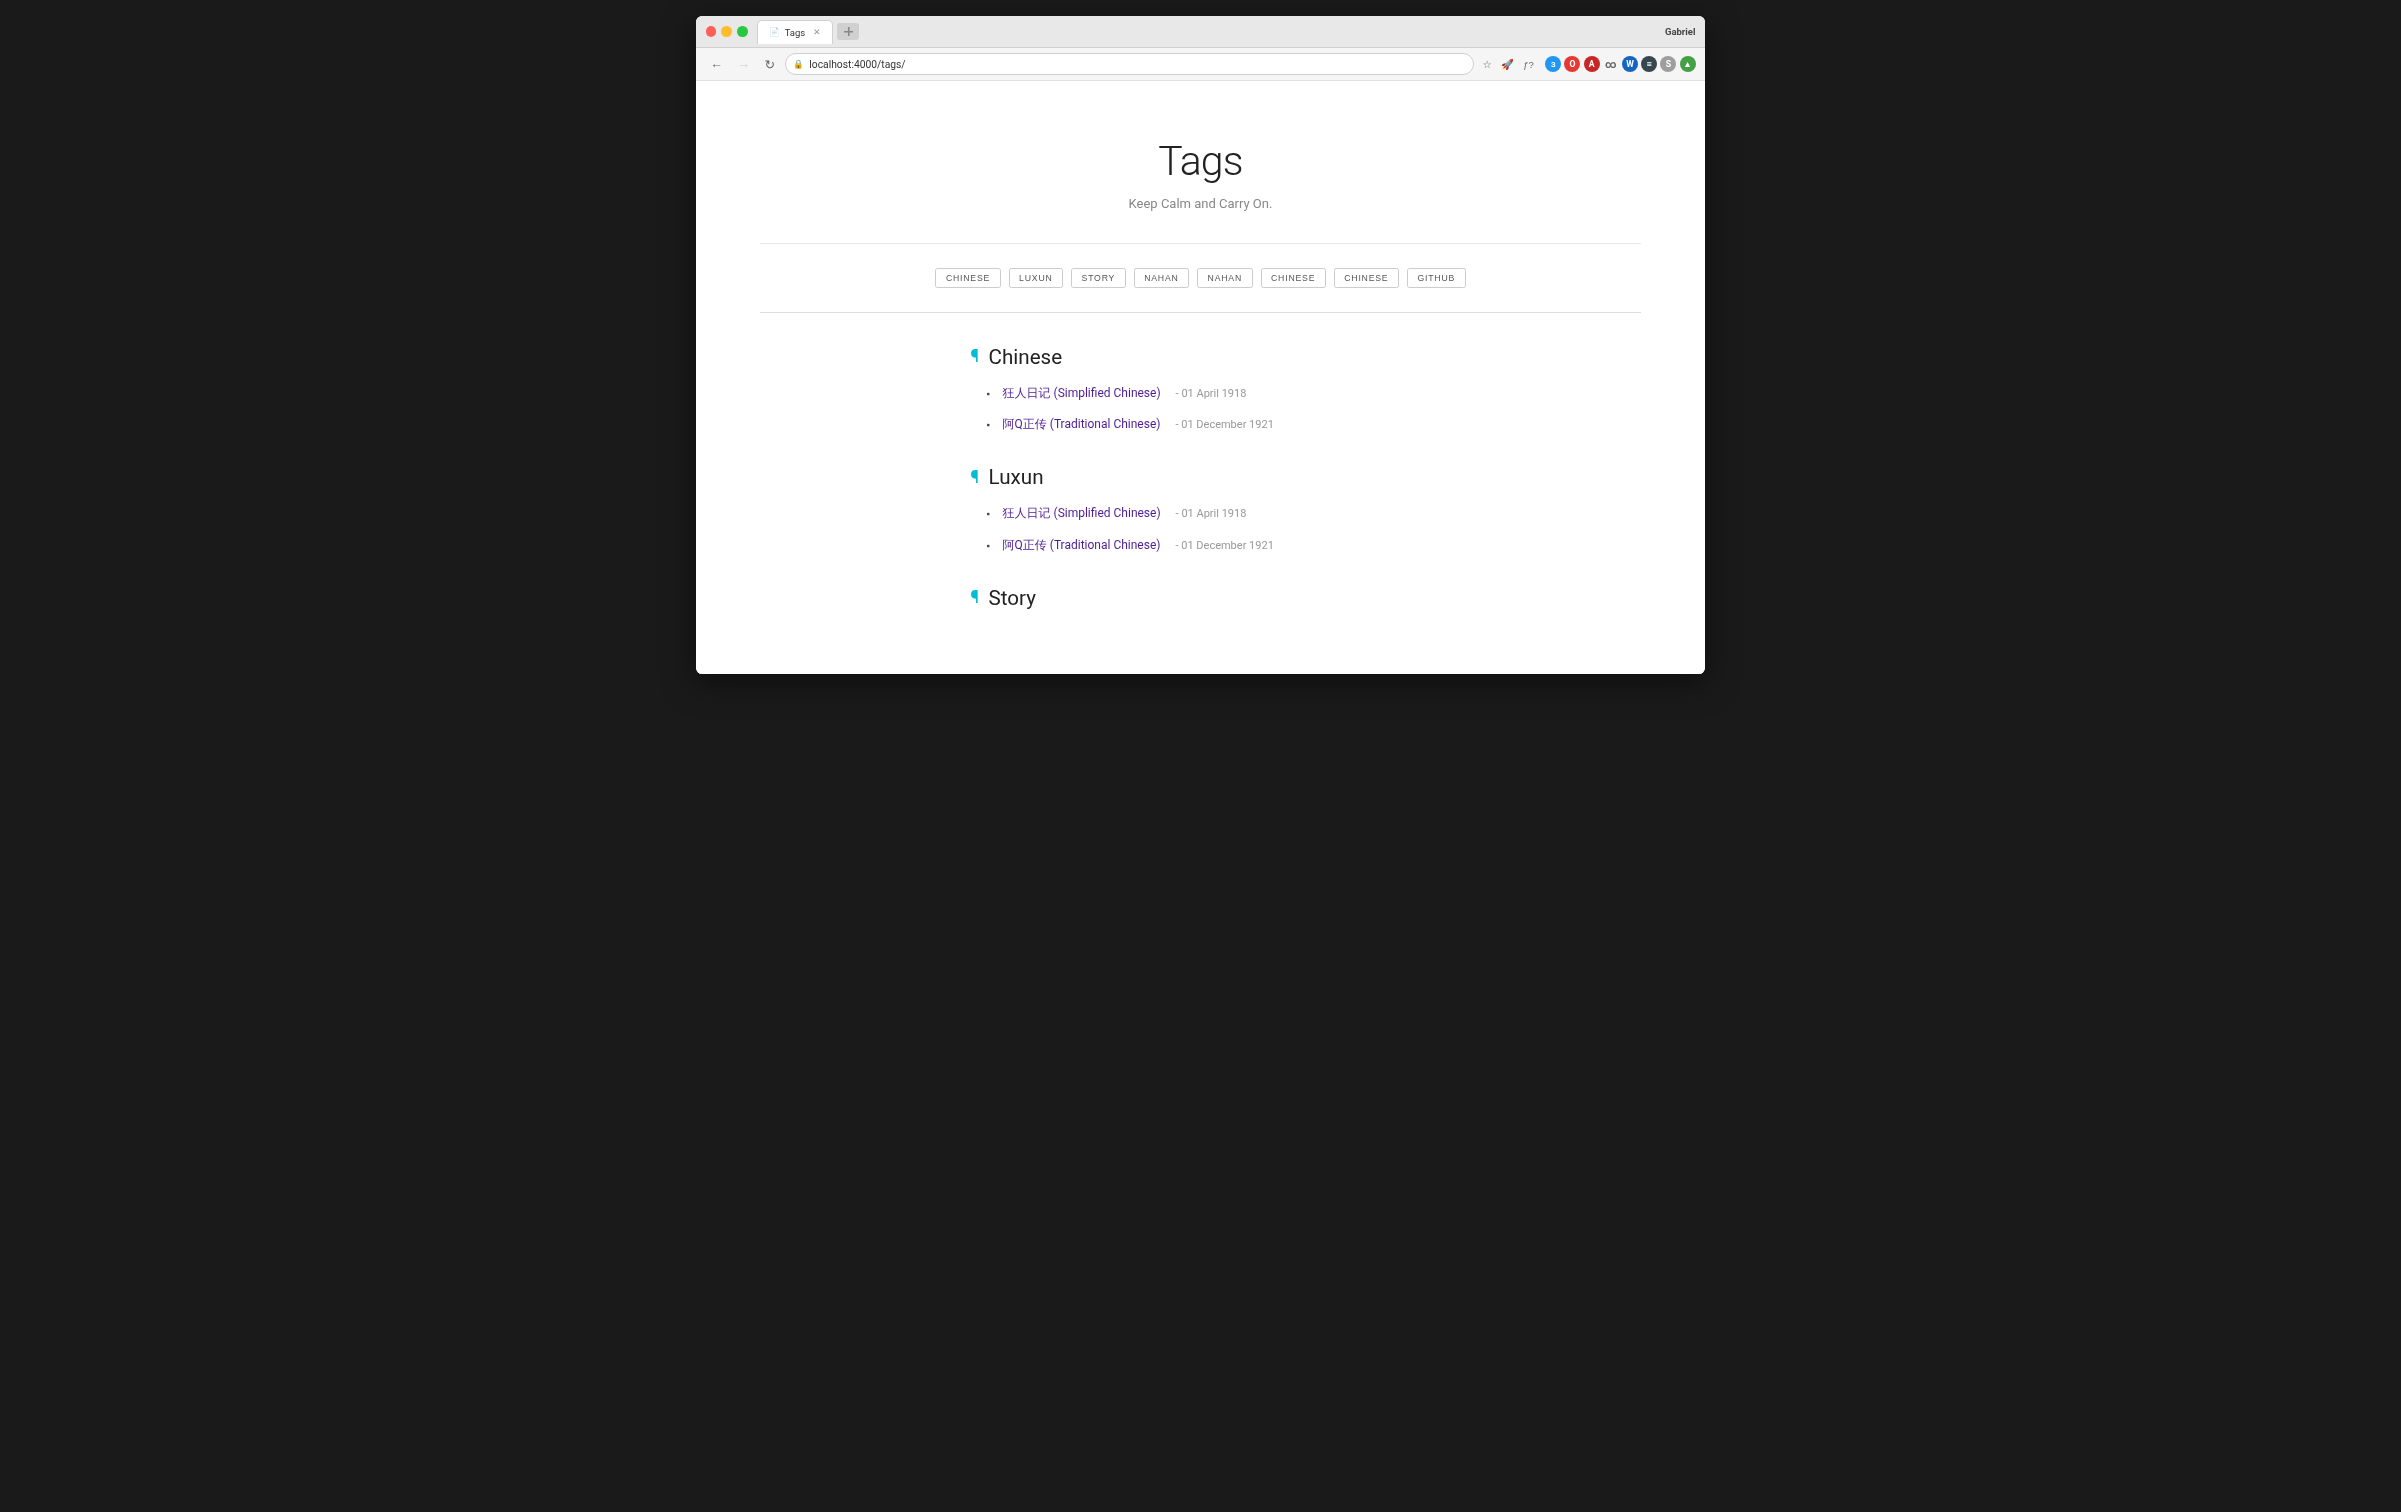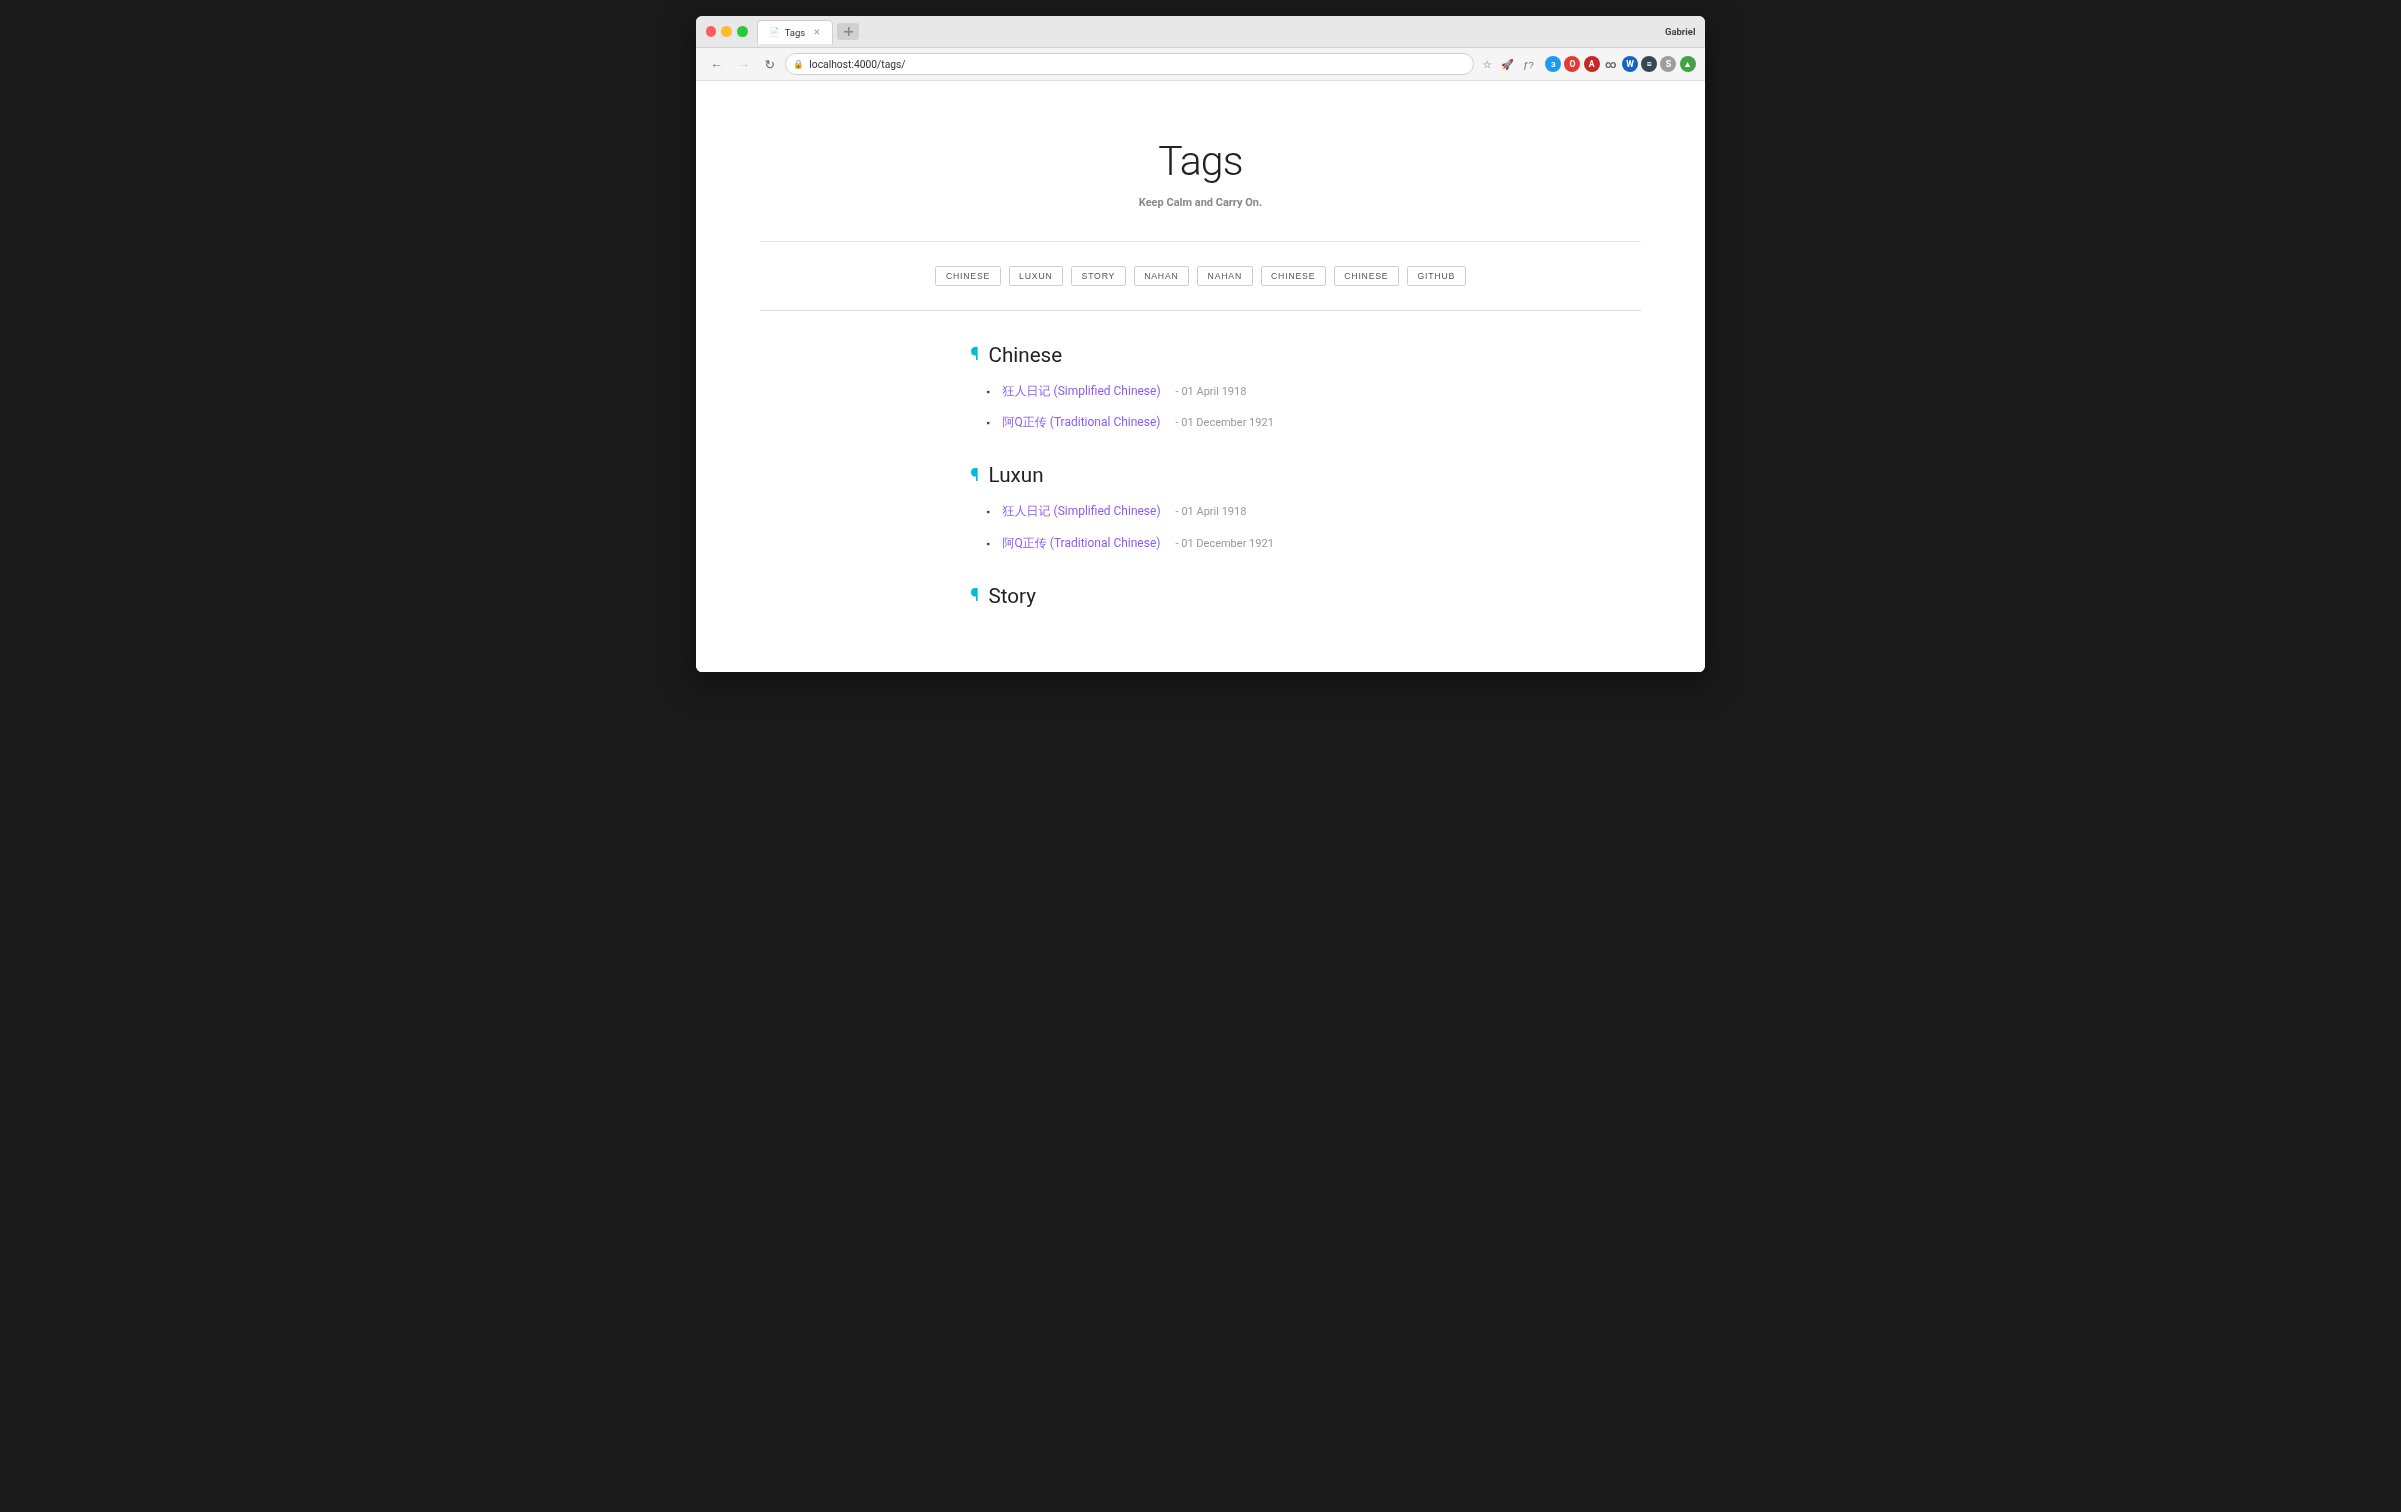--- a/index.html
+++ b/index.html
@@ -207,23 +207,23 @@
 
     .page-title {
       font-size: 41px;
       font-weight: 300;
       color: #222;
       letter-spacing: -0.8px;
       margin-bottom: 11px;
     }
 
     .page-subtitle {
-      font-size: 11px;
+      font-size: 13px;
       color: #888;
-      font-weight: 700;
+      font-weight: 400;
     }
 
     .divider {
       border: none;
       border-top: 0.8px solid #e8e8e8;
       margin: 0 48px;
     }
 
     
     .tags-bar {
@@ -297,21 +297,21 @@
 
     .tag-section-item::before {
       content: '▪';
       color: #444;
       margin-right: 12.7px;
       font-size: 9.5px;
       flex-shrink: 0;
     }
 
     .item-link {
-      color: #8b5cf6;
+      color: #4c1d95;
       text-decoration: none;
       cursor: pointer;
     }
 
     .item-date {
       color: #999;
       margin-left: 15px;
       font-size: 11px;
     }
   </style>

